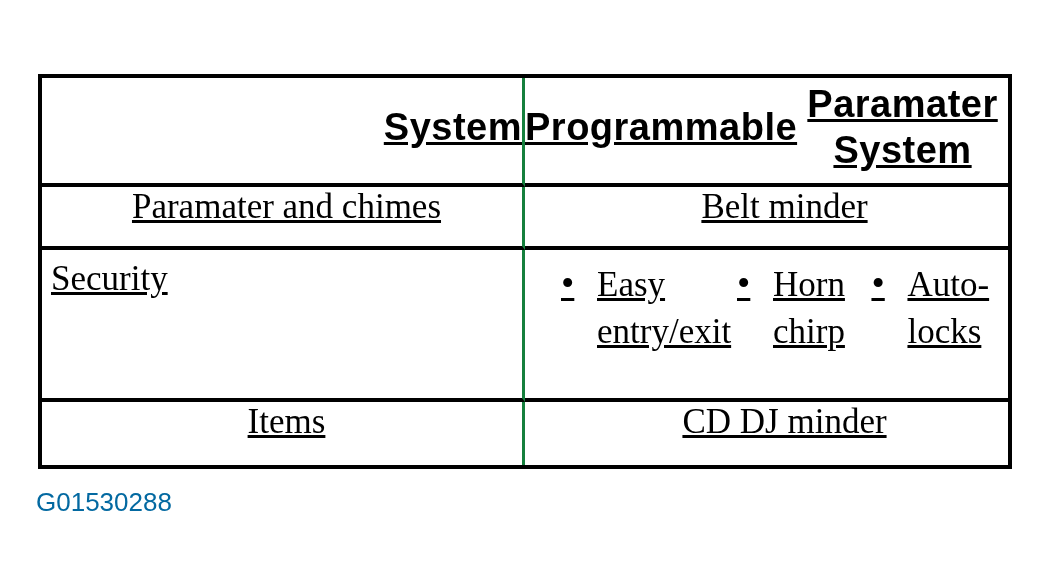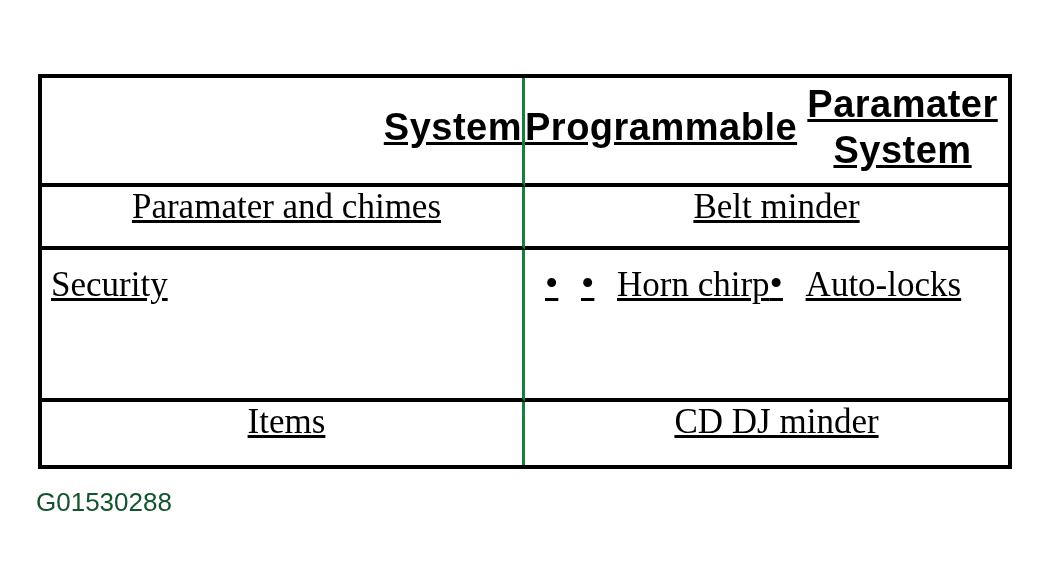--- a/index.html
+++ b/index.html
@@ -56,24 +56,24 @@
     font-family: "Liberation Serif", serif;
     font-size: 35px;
     line-height: 40px;
   }
   .syscell {
     padding-left: 9px;
     justify-content: center;
   }
   .syscell.top {
     justify-content: flex-start;
-    padding-top: 15px;
+    padding-top: 9px;
   }
   .itemcell {
-    padding-left: 20px;
+    padding-left: 36px;
     justify-content: center;
   }
   .itemcell.top {
     justify-content: flex-start;
     padding-top: 10px;
   }
   .bullet-line {
     display: flex;
     align-items: baseline;
     line-height: 47px;
@@ -84,21 +84,21 @@
     font-size: 38px;
   }
   .figure-id {
     position: absolute;
     left: 36px;
     top: 488px;
     font-family: "Liberation Sans", sans-serif;
     font-size: 26px;
     line-height: 28px;
     letter-spacing: 0px;
-    color: #14532d;
+    color: #0369a1;
   }
 </style>
 </head>
 <body>
 
 <div class="page">
 
   <div class="ptable">
 
     <div class="cell head col1 rb">
@@ -115,20 +115,21 @@
     <div class="cell body-cell itemcell rb">
       <span>Belt minder</span>
     </div>
 
     <div class="cell body-cell syscell top col1 rb">
       <span>Security</span>
     </div>
     <div class="cell body-cell itemcell top rb">
       <div class="bullet-line">
         <span class="dot">•</span>
+        <span>Easy entry/exit</span>
       </div>
       <div class="bullet-line">
         <span class="dot">•</span>
         <span>Horn chirp</span>
       </div>
       <div class="bullet-line">
         <span class="dot">•</span>
         <span>Auto-locks</span>
       </div>
     </div>

